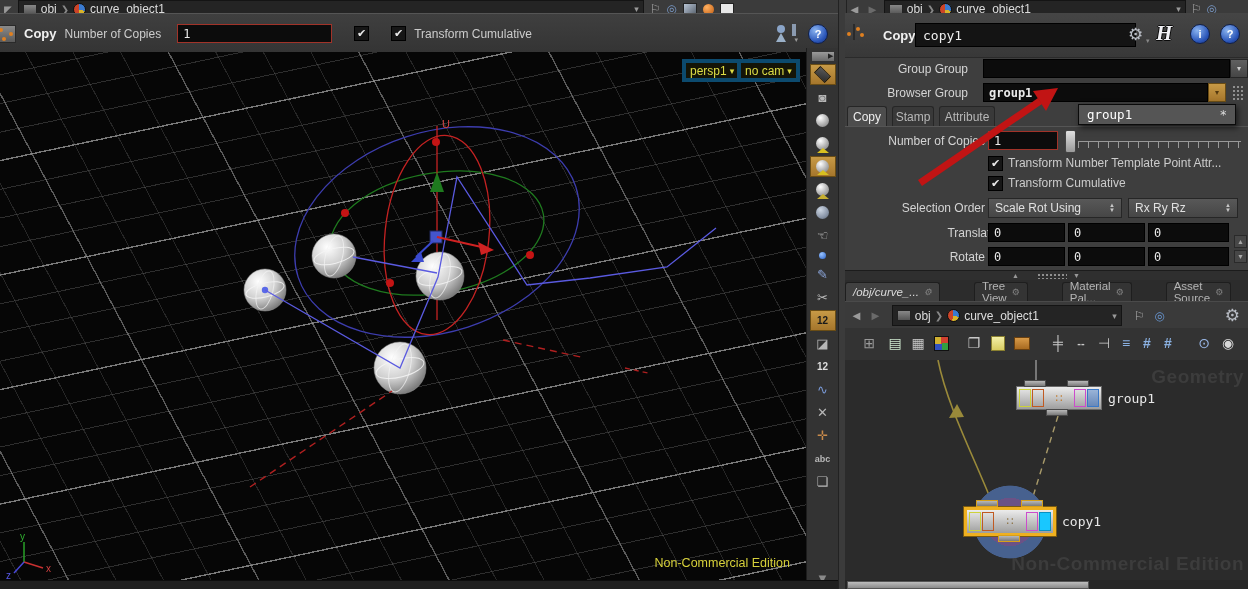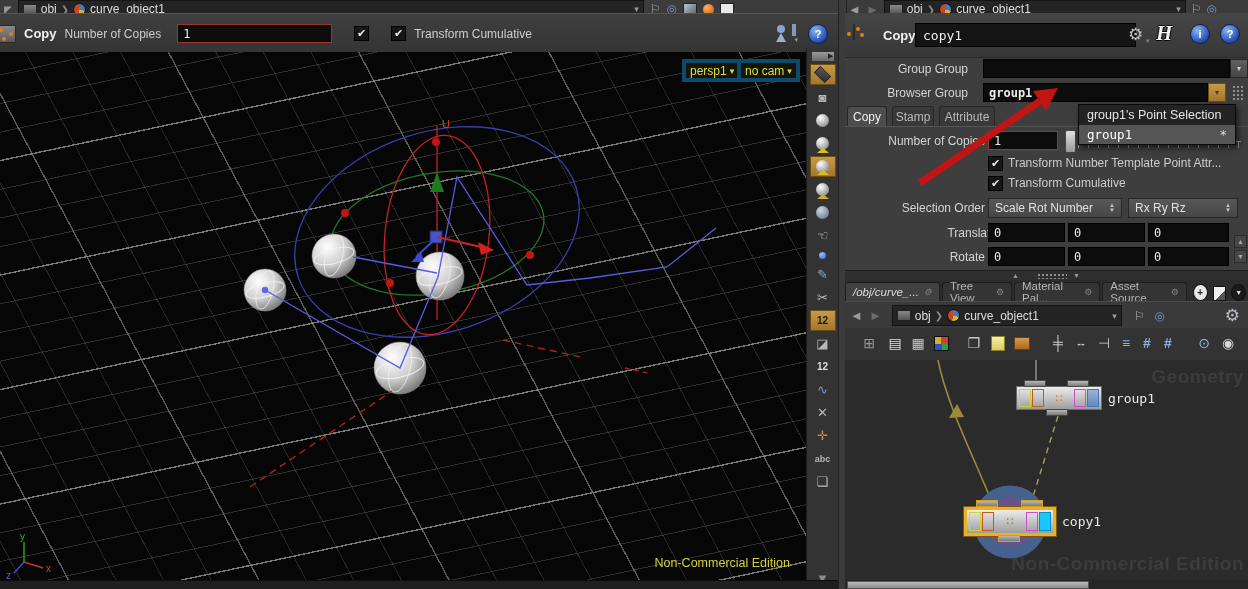--- a/index.html
+++ b/index.html
@@ -87,21 +87,21 @@
   .gdrop .hd{height:20px;background:#232323;color:#e4e4e4;display:flex;align-items:center;padding:0 8px;font-size:12.5px;}
   .gdrop .it{height:19px;background:#555;color:#fff;display:flex;align-items:center;padding:0 8px;font-size:12.5px;
              font-family:"DejaVu Sans Mono",monospace;}
   .gdrop .it .star{margin-left:auto;color:#ddd;}
 
   
   .pdivider{position:absolute;left:0;top:257px;width:403px;height:10px;background:#2f2f2f;border-top:1px solid #1c1c1c;
             border-bottom:1px solid #1c1c1c;}
 
   
-  .ntabs{position:absolute;left:0;top:267px;width:403px;height:21px;background:#2c2c2c;display:flex;align-items:flex-end;}
+  .ntabs{position:absolute;left:0;top:267px;width:403px;height:21px;background:#2c2c2c;display:flex;align-items:flex-end;gap:32px;}
   .ntab{height:18px;display:flex;align-items:center;gap:5px;padding:0 7px;background:#343434;border:1px solid #1e1e1e;
         border-bottom:none;border-radius:3px 3px 0 0;color:#b4b4b4;margin-right:2px;font-size:11.5px;}
   .ntab.active{background:#414141;color:#dcdcdc;font-style:italic;}
   .ntab .tgear{color:#808080;font-size:9px;}
   .circbtn{width:15px;height:15px;border-radius:50%;display:flex;align-items:center;justify-content:center;
            font-size:10px;border:1px solid #111;}
   .npath{position:absolute;left:0;top:288px;width:403px;height:27px;background:#3a3a3a;border-top:1px solid #4a4a4a;
          border-bottom:1px solid #222;display:flex;align-items:center;}
   .arrowbtn{color:#9a9a9a;font-size:13px;}
   .ntools{position:absolute;left:0;top:315px;width:403px;height:32px;background:#333;border-bottom:1px solid #222;}
@@ -382,21 +382,21 @@
     <span class="abs" style="left:220px;top:117px;width:9px;height:21px;background:linear-gradient(#e0e0e0,#9a9a9a);border:1px solid #444;border-radius:2px;"></span>
     <span class="ruler abs" style="left:233px;top:128px;width:163px;height:6px;border-top:1px solid #999;"></span>
 
     <span class="checkbox abs" style="left:143px;top:143px;">✔</span>
     <span class="abs" style="left:163px;top:143px;">Transform Number Template Point Attr...</span>
     <span class="checkbox abs" style="left:143px;top:163px;">✔</span>
     <span class="abs" style="left:163px;top:163px;">Transform Cumulative</span>
 
     <span class="plabel" style="left:0;top:188px;width:140px;">Selection Order</span>
     <div class="select" style="left:143px;top:185px;width:134px;">
-      <span>Scale Rot Number</span>
+      <span>Scale Rot Using</span>
       <span class="spin">
           <span>▲</span>
           <span>▼</span>
         </span>
     </div>
     <div class="select" style="left:283px;top:185px;width:110px;">
       <span>Rx Ry Rz</span>
       <span class="spin">
           <span>▲</span>
           <span>▼</span>
@@ -426,21 +426,20 @@
       </div>
 
     <span class="scrollarrow" style="left:389px;top:222px;">
         <span>▲</span>
       </span>
     <span class="scrollarrow" style="left:389px;top:237px;">
         <span>▼</span>
       </span>
 
     <div class="gdrop">
-      <div class="hd">group1's Point Selection</div>
       <div class="it">
         <span>group1</span>
         <span class="star">*</span>
       </div>
     </div>
 
     <div class="pdivider">
       <span class="abs" style="left:167px;top:1px;font-size:7px;color:#999;">▲</span>
       <span class="dothandle abs" style="left:192px;top:2px;width:30px;height:6px;"></span>
       <span class="abs" style="left:228px;top:1px;font-size:7px;color:#999;">▼</span>

